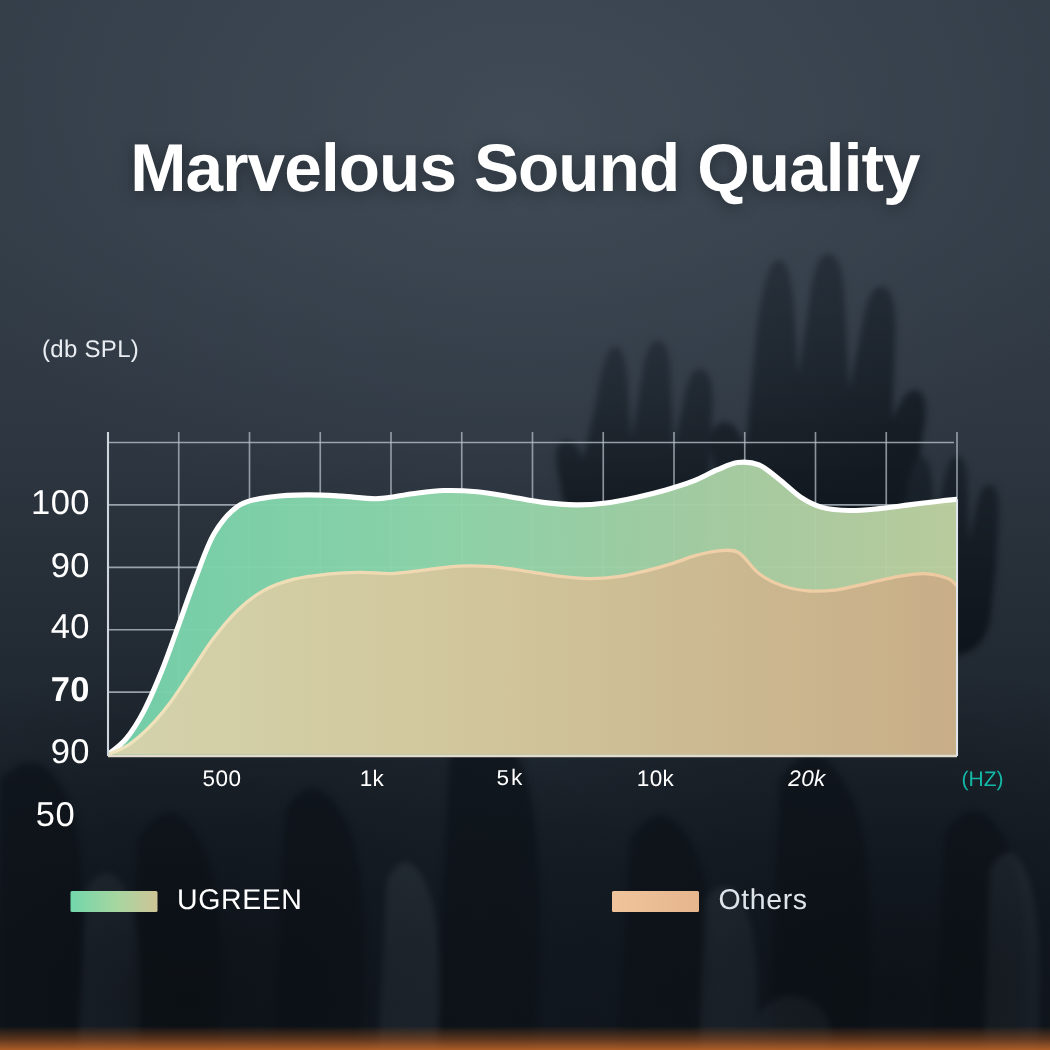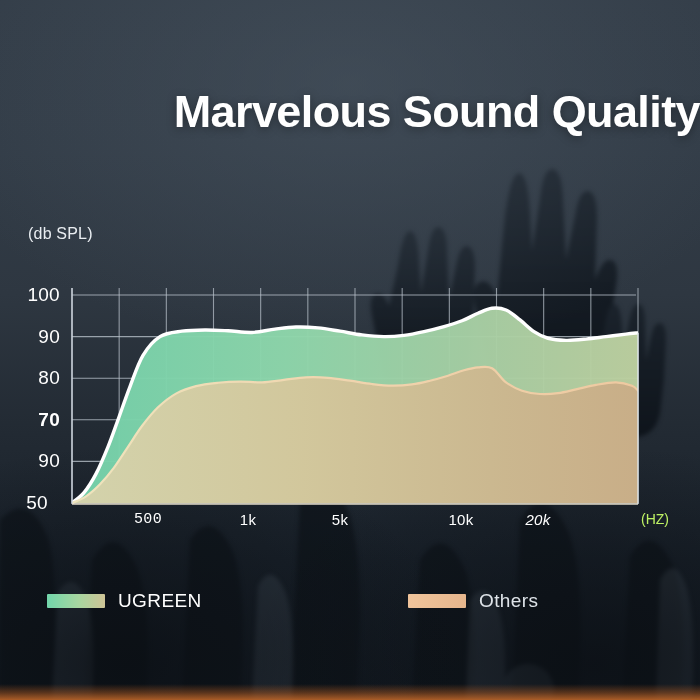--- a/index.html
+++ b/index.html
@@ -43,21 +43,21 @@
     left: 0; right: 0; bottom: 0;
     height: 16px;
     background: linear-gradient(180deg, rgba(120,62,26,0) 0%, rgba(156,82,33,0.55) 55%, rgba(198,106,42,0.85) 100%);
   }
 
   
   .title {
     position: absolute;
     top: 86px;
     left: 0; right: 0;
-    text-align: right;
+    text-align: center;
     color: #ffffff;
     font-size: 45px;
     font-weight: bold;
     letter-spacing: -0.6px;
     text-shadow: 0 2px 10px rgba(0,0,0,0.35);
   }
 
   
   .chart-wrap {
     position: absolute;
@@ -69,31 +69,32 @@
     left: 28px;
     top: 225px;
     color: #e9edf1;
     font-size: 16px;
     letter-spacing: 0.2px;
   }
   .axis-unit-x {
     position: absolute;
     left: 641px;
     top: 511px;
-    color: #bef264;
+    color: #14b8a6;
     font-size: 14px;
   }
   .ytick {
     position: absolute;
     width: 46px;
     text-align: right;
     color: #ffffff;
-    font-size: 19px;
+    font-size: 23px;
     letter-spacing: 0.3px;
     transform: translateY(-50%);
+    margin-top: 40px;
   }
   .xtick {
     position: absolute;
     top: 511px;
     color: #ffffff;
     font-size: 15px;
     letter-spacing: 0.3px;
     transform: translateX(-50%);
   }
 
@@ -232,30 +233,30 @@
       <g id="axis-layer">
           <line x1="72" y1="288" x2="72" y2="504" stroke="#cdd5dd" stroke-width="1.4"></line>
           <line x1="72" y1="504" x2="638" y2="504" stroke="#e3dbc9" stroke-width="1.6"></line>
           <line x1="638" y1="332.856" x2="638" y2="504" stroke="#dfe5ea" stroke-width="1.4"></line>
         </g>
     </svg>
 
     <div id="yticks">
         <div class="ytick" style="left: 14px; top: 295px;">100</div>
         <div class="ytick" style="left: 14px; top: 336.6px;">90</div>
-        <div class="ytick" style="left: 14px; top: 378.2px;">80</div>
+        <div class="ytick" style="left: 14px; top: 378.2px;">40</div>
         <div class="ytick" style="left: 14px; top: 419.8px; font-weight: bold;">70</div>
         <div class="ytick" style="left: 14px; top: 461.4px;">90</div>
         <div class="ytick" style="left: 14px; top: 503px; text-align: center;">50</div>
       </div>
     <div id="xticks">
-        <div class="xtick" style="left: 148px; font-family: Liberation Mono, monospace;">500</div>
+        <div class="xtick" style="left: 148px;">500</div>
         <div class="xtick" style="left: 248px;">1k</div>
-        <div class="xtick" style="left: 340px;">5k</div>
-        <div class="xtick" style="left: 437px; margin-left: 24px;">10k</div>
+        <div class="xtick" style="left: 340px; font-family: Liberation Mono, monospace;">5k</div>
+        <div class="xtick" style="left: 437px;">10k</div>
         <div class="xtick" style="left: 538px; font-style: italic;">20k</div>
       </div>
   </div>
 
   <div class="legend">
     <div class="legend-item first">
       <span class="swatch green"></span>
       <span class="legend-label">UGREEN</span>
     </div>
     <div class="legend-item second">

